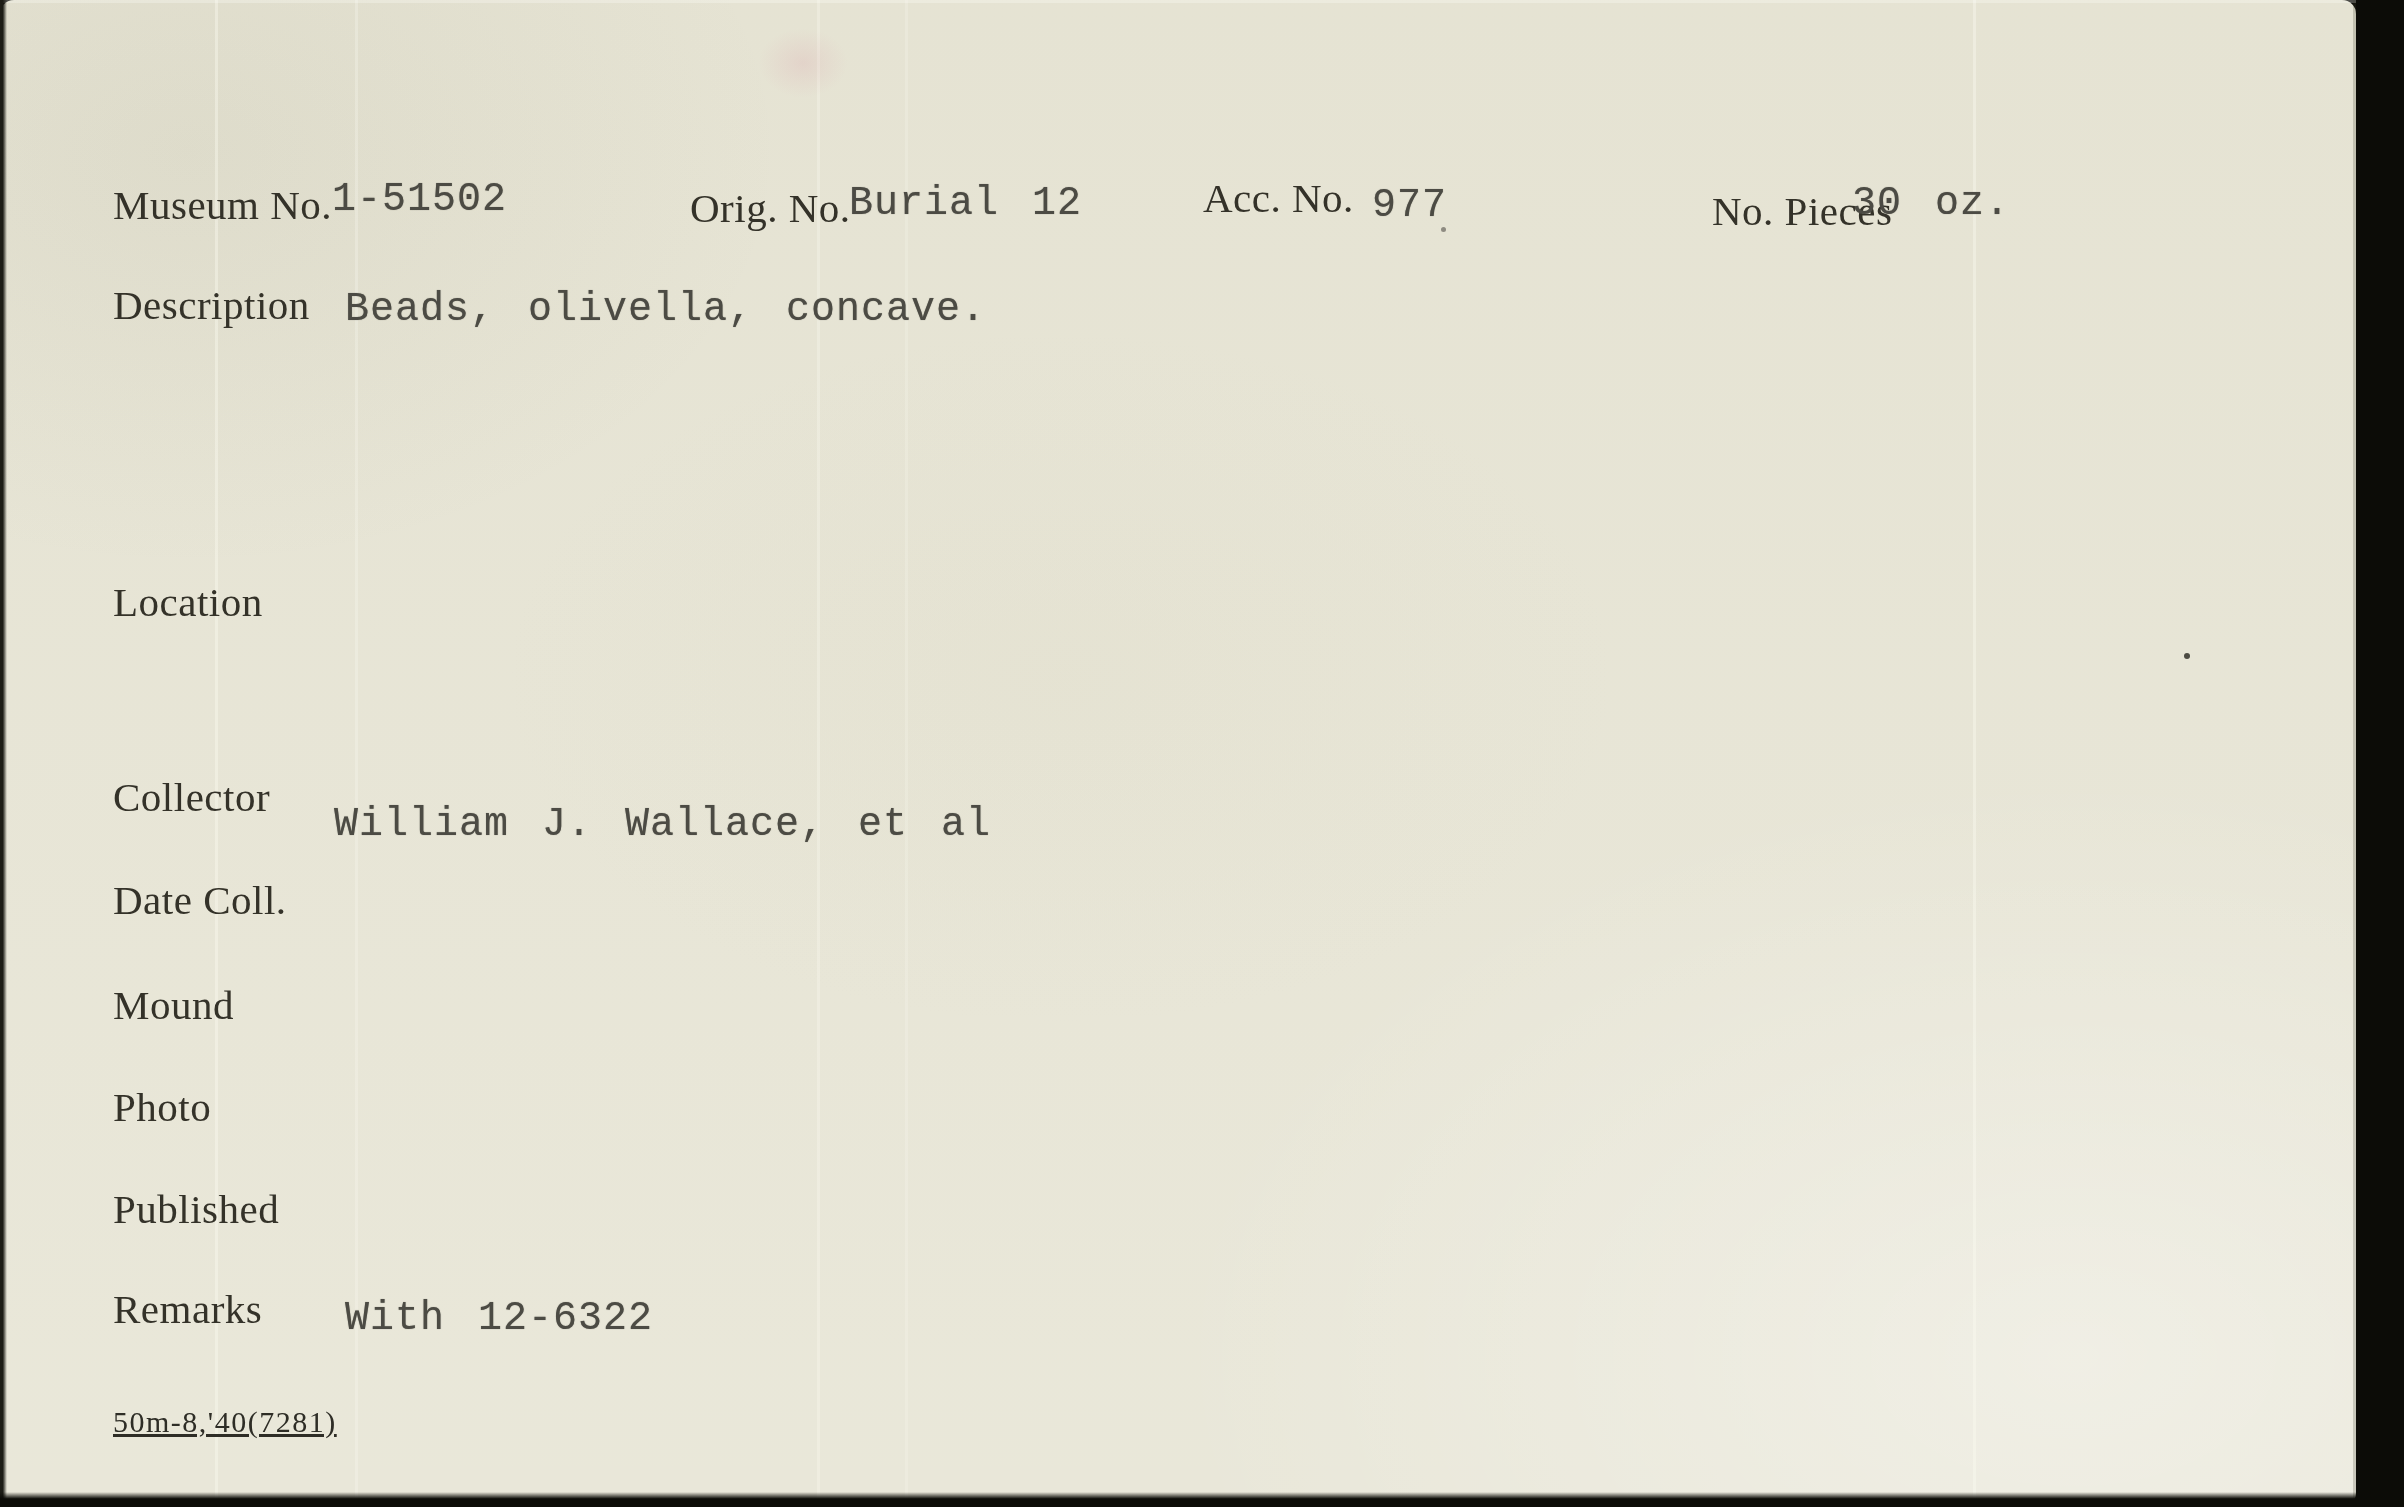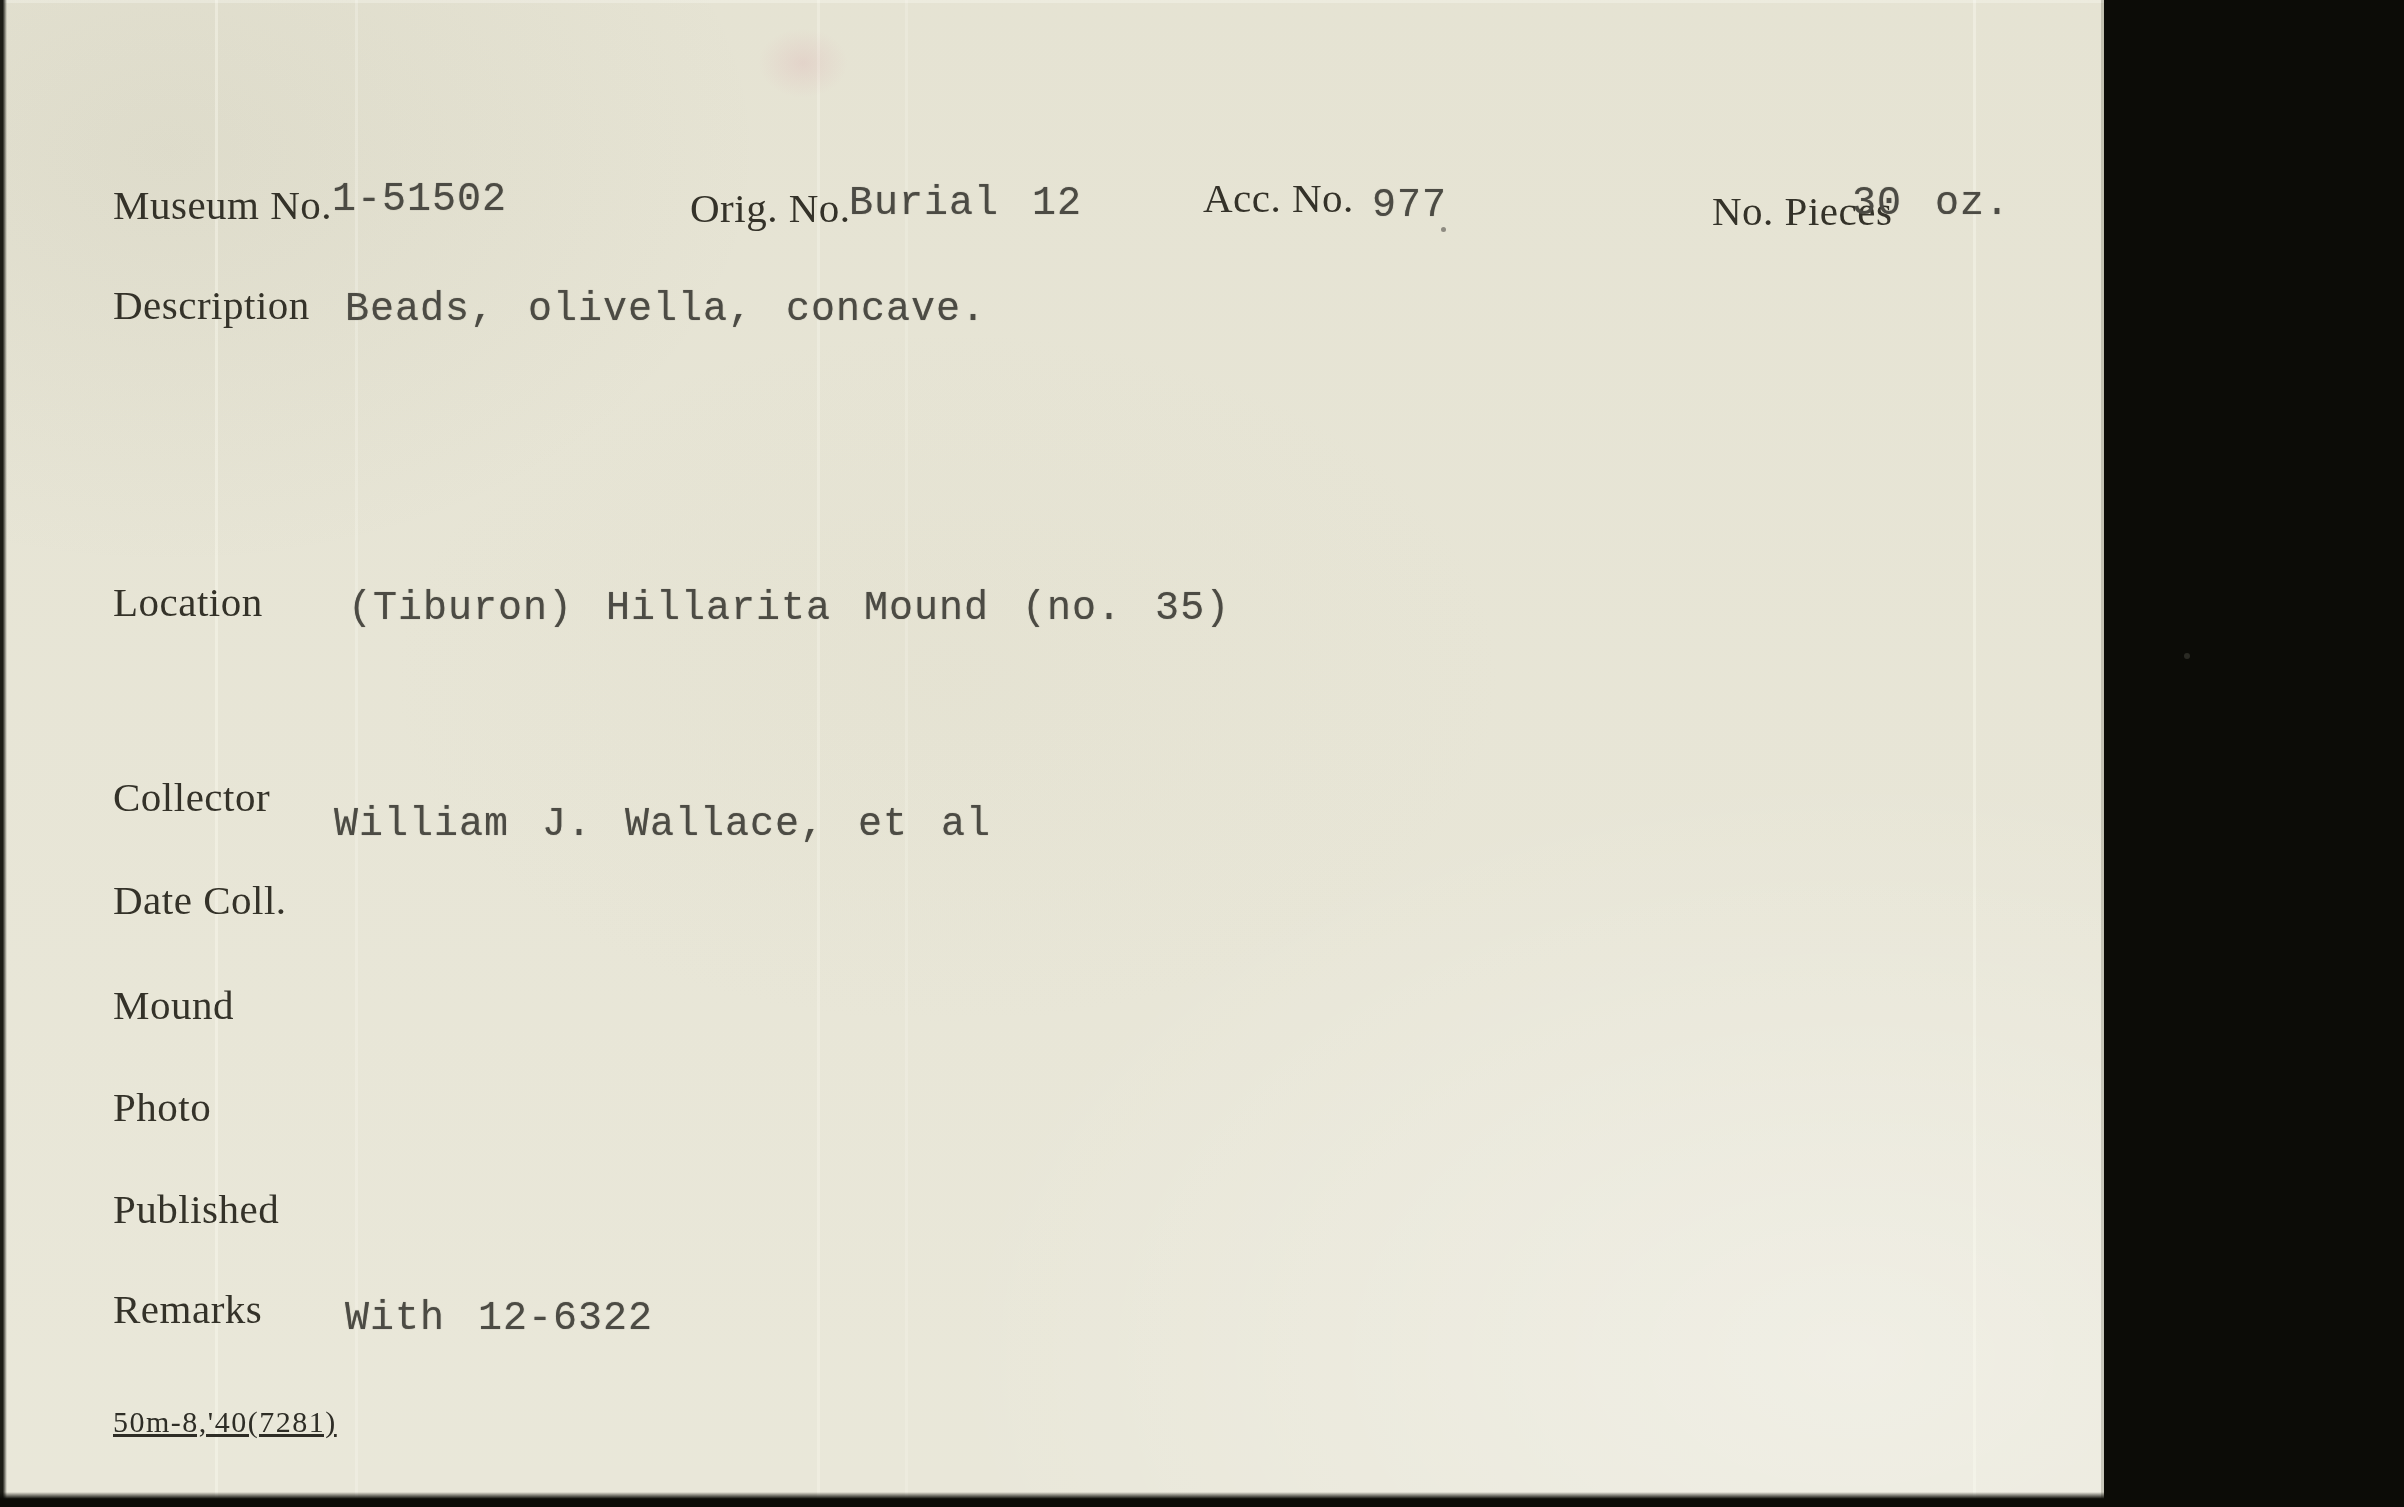--- a/index.html
+++ b/index.html
@@ -5,27 +5,28 @@
   html,body{
     margin:0;padding:0;
     width:2404px;height:1507px;
     overflow:hidden;
     background:#0c0c07;
     font-family:"Liberation Serif", serif;
   }
   .card{
     position:absolute;
     left:0;top:0;
-    width:2104px;height:1507px;
+    width:2356px;height:1507px;
     background-color:#e8e6d7;
     background-image:
       radial-gradient(ellipse 1400px 900px at 88% 90%, rgba(255,255,255,0.32), rgba(255,255,255,0) 65%),
       radial-gradient(ellipse 1000px 700px at 8% 10%, rgba(120,118,88,0.07), rgba(0,0,0,0) 60%),
       radial-gradient(ellipse 800px 500px at 45% 45%, rgba(210,205,180,0.10), rgba(0,0,0,0) 70%),
       linear-gradient(180deg, rgba(205,200,175,0.10), rgba(255,255,255,0.06));
+    border-radius: 14px;
   }
   
   .edge-left{position:absolute;left:0;top:0;width:7px;height:100%;
     background:linear-gradient(90deg,#1d1d16 40%, rgba(29,29,22,0));}
   .edge-bottom{position:absolute;left:0;bottom:0;width:100%;height:15px;
     background:linear-gradient(0deg,#0c0c07 55%, rgba(12,12,7,0));}
   .edge-top{position:absolute;left:0;top:0;width:100%;height:3px;
     background:rgba(255,255,252,0.28);}
   .edge-right{position:absolute;right:0;top:0;width:3px;height:100%;
     background:rgba(70,70,50,0.22);}
@@ -123,21 +124,20 @@
   <span class="plabel acc-label">Acc. No.</span>
   <span class="typed acc-value">977</span>
 
   <span class="plabel pieces-label">No. Pieces</span>
   <span class="typed pieces-value">30 oz.</span>
 
   <span class="plabel desc-label">Description</span>
   <span class="typed desc-value">Beads, olivella, concave.</span>
 
   <span class="plabel loc-label">Location</span>
-  <span class="typed loc-line1">(Tiburon) Hillarita Mound (no. 35)</span>
 
   <span class="plabel collector-label">Collector</span>
   <span class="typed collector-value">William J. Wallace, et al</span>
 
   <span class="plabel date-label">Date Coll.</span>
 
   <span class="plabel donor-label">Mound</span>
 
   <span class="plabel photo-label">Photo</span>
   <span class="typed photo-value"></span>

